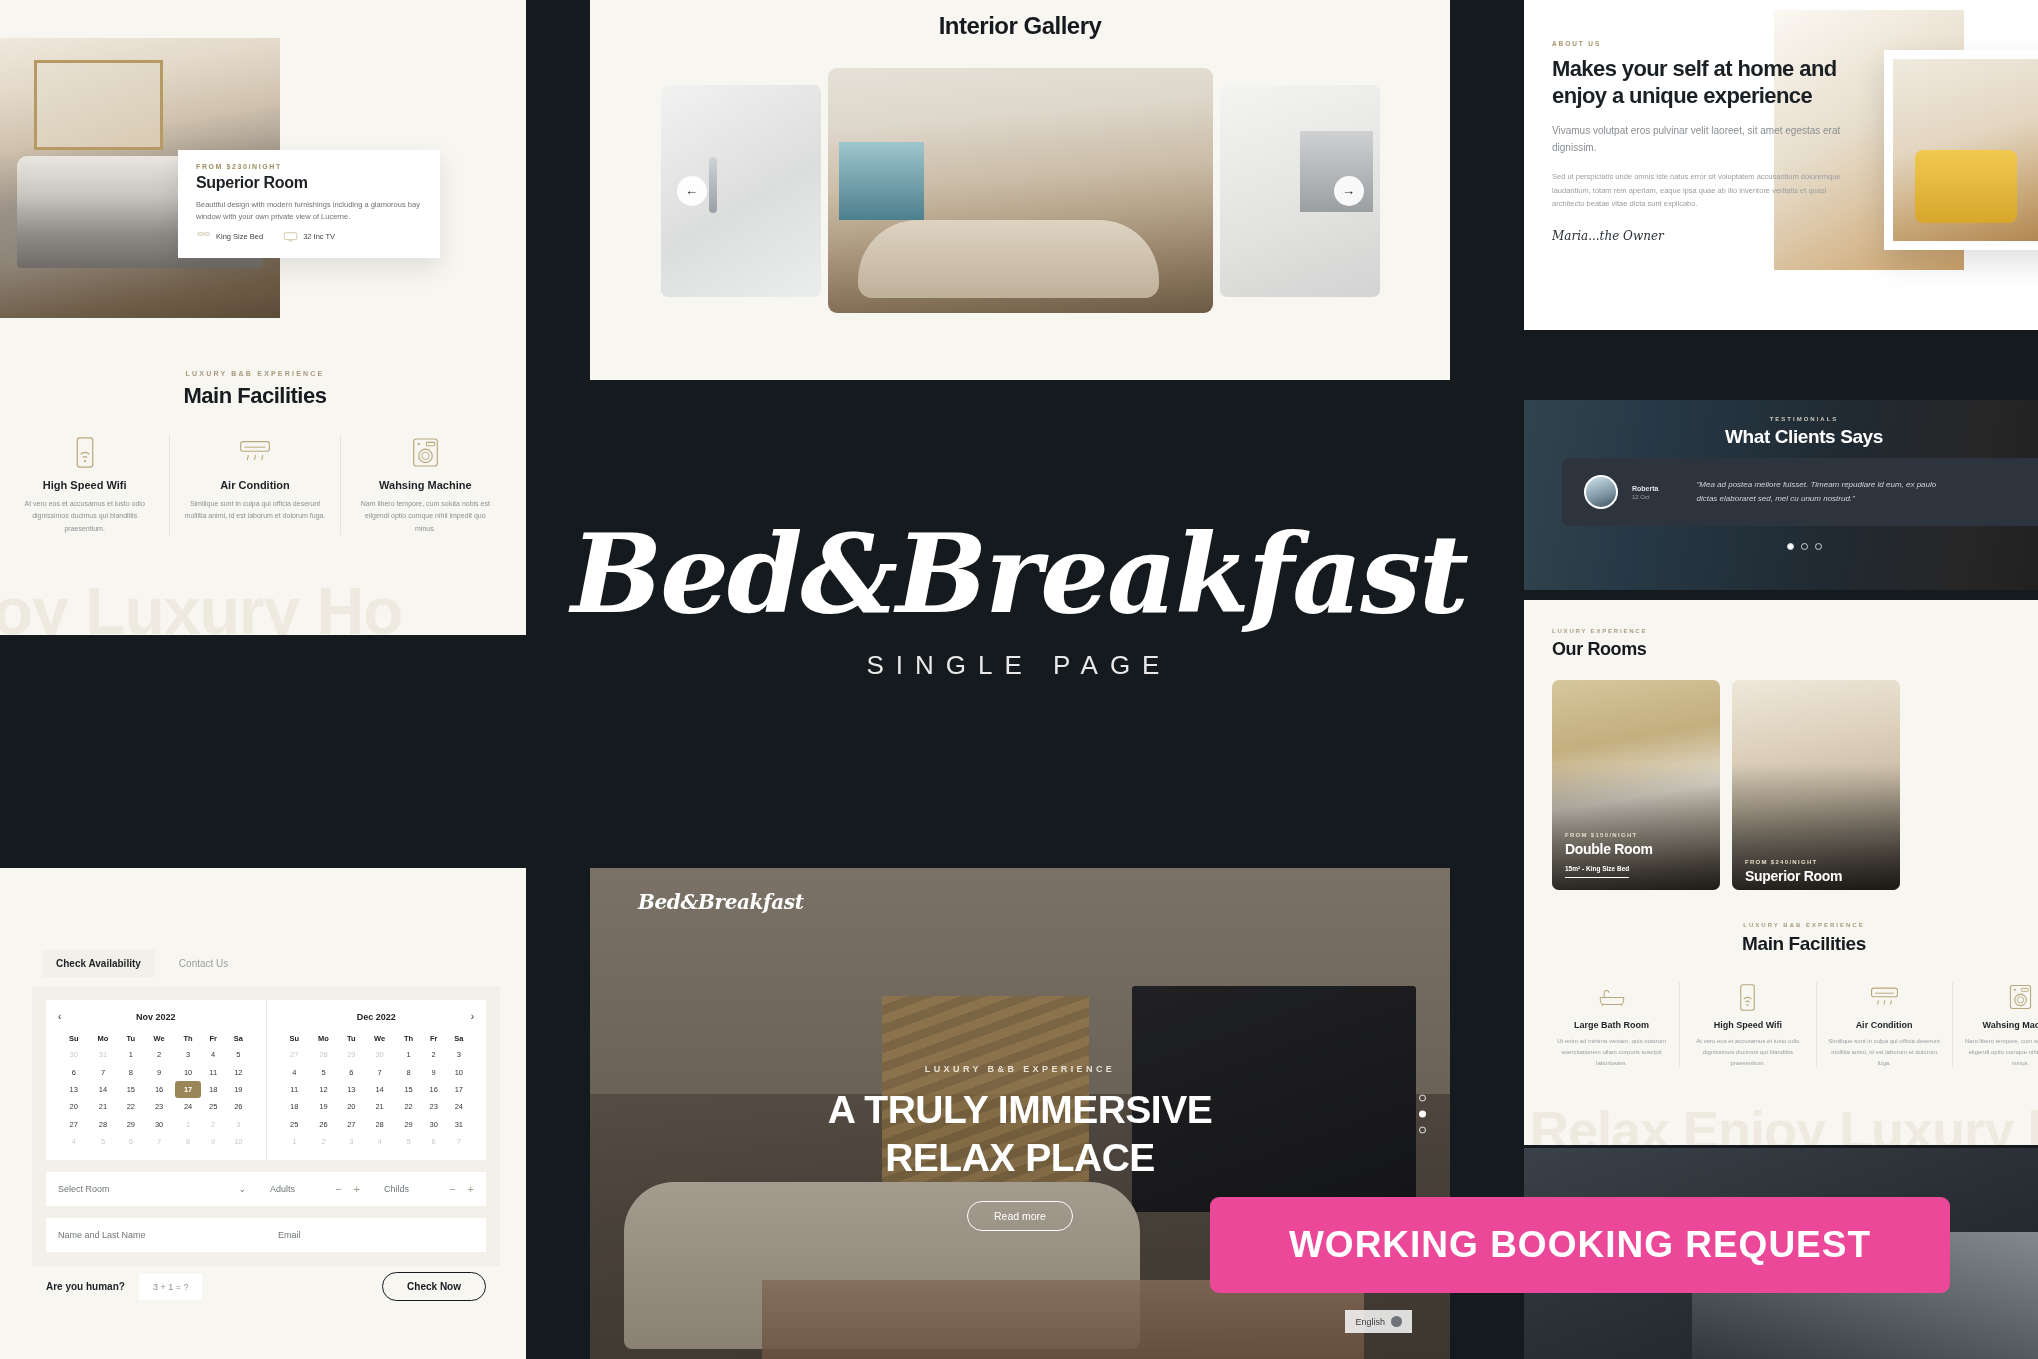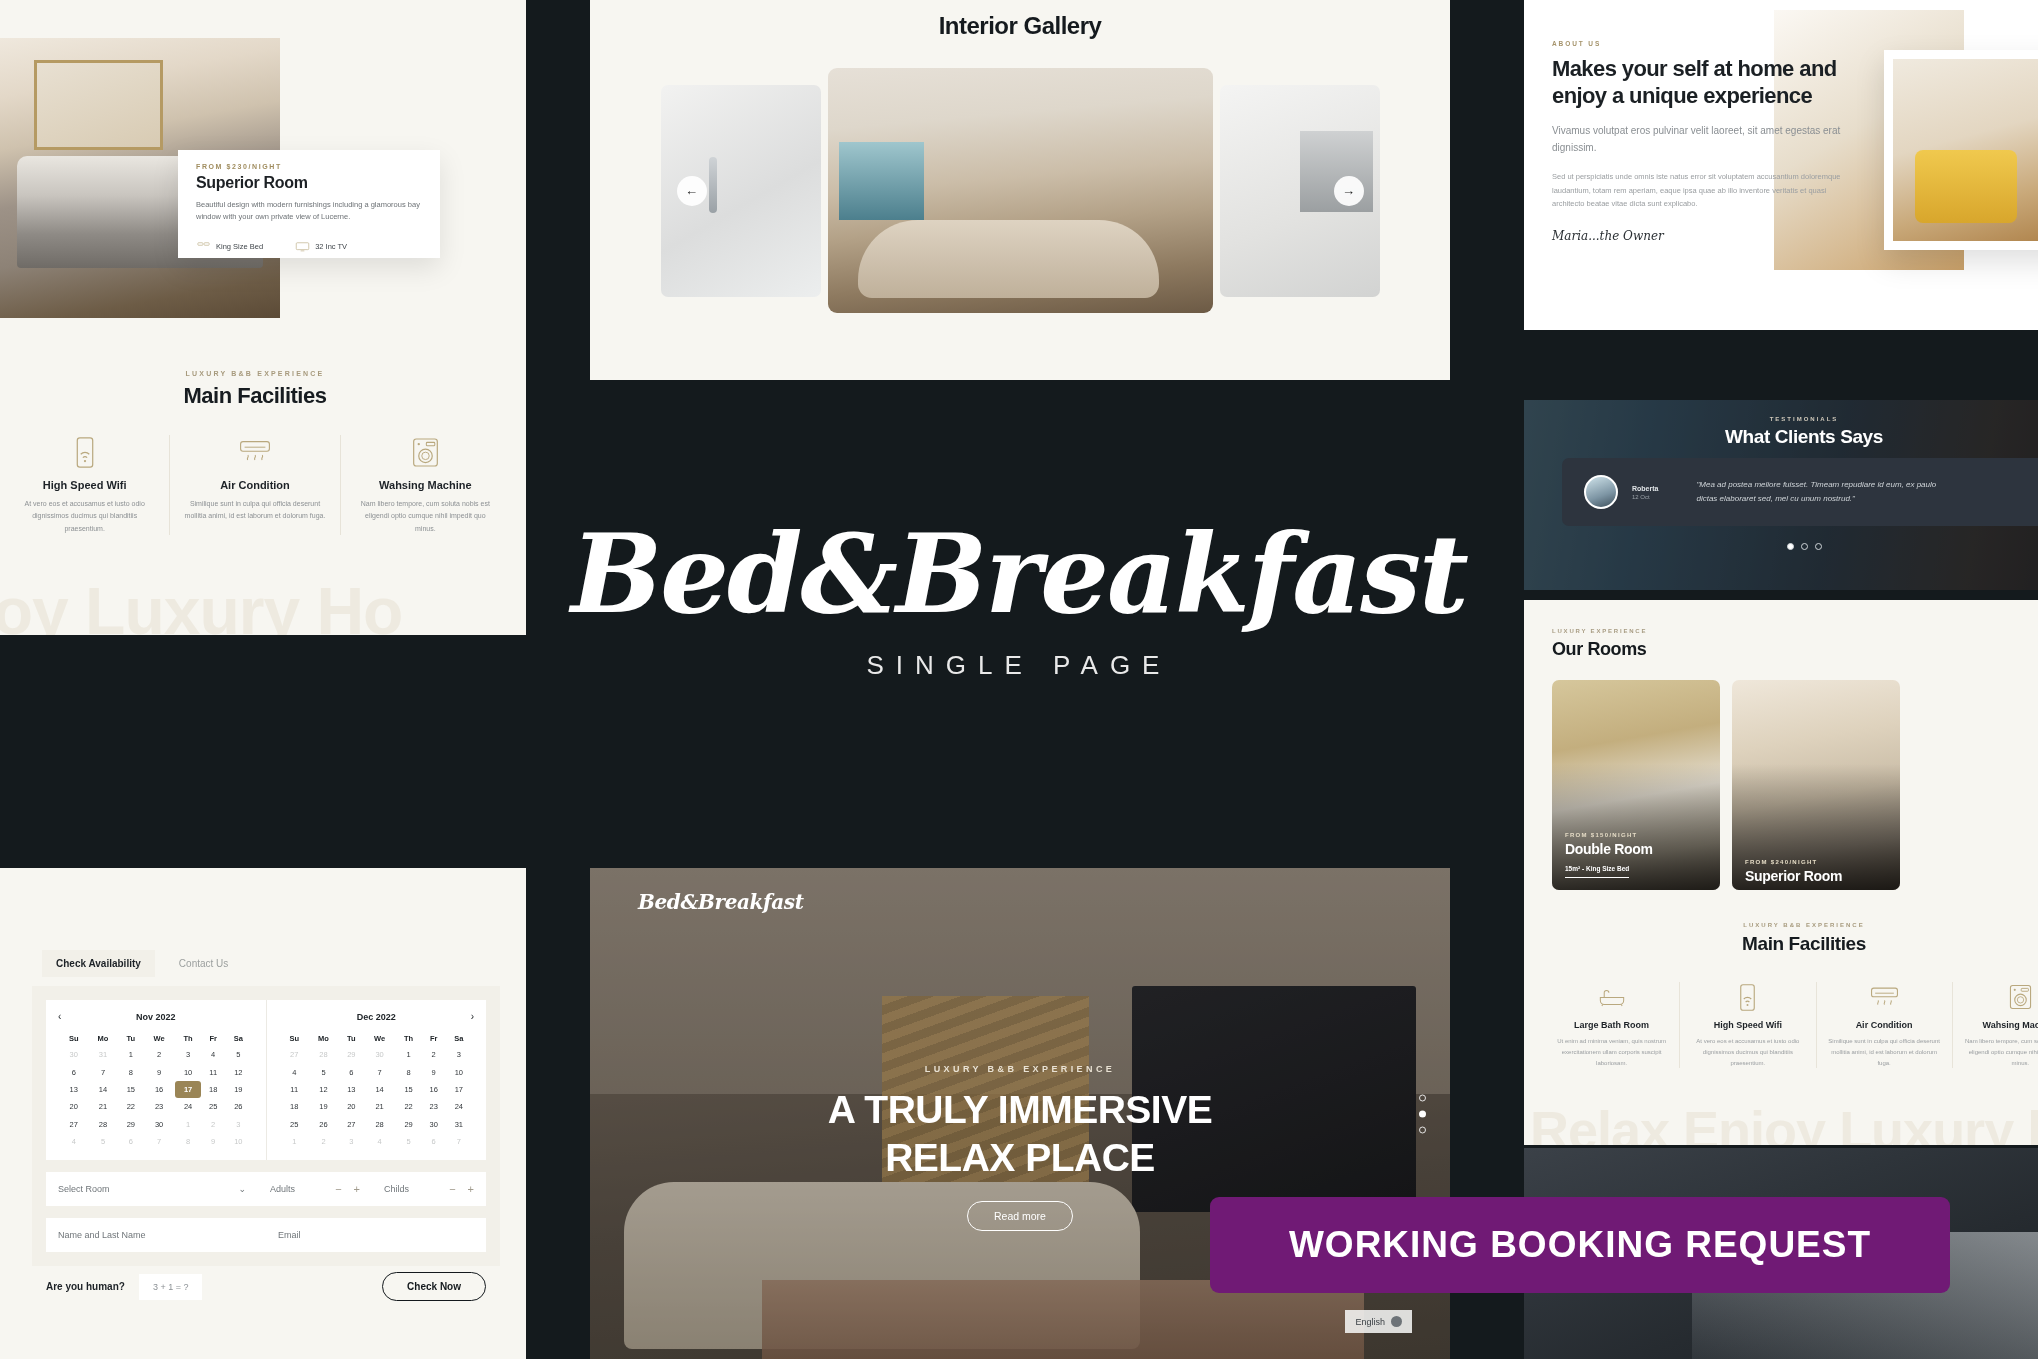--- a/index.html
+++ b/index.html
@@ -34,21 +34,21 @@
     position:absolute; left:318px; top:150px; width:262px; height:108px;
     background:#fff; box-shadow:0 10px 26px rgba(0,0,0,.10);
     padding:13px 18px;
   }
   .kicker {
     font-size:7px; letter-spacing:1.6px; color:#a08d5f; font-weight:700;
     text-transform:uppercase;
   }
   .sr-card h3 { font-size:16px; color:#1d2125; margin-top:4px; font-weight:700; letter-spacing:-.3px;}
   .sr-card p  { font-size:7.5px; line-height:1.6; color:#6d7276; margin-top:7px; }
-  .sr-feats { display:flex; gap:32px; margin-top:18px; align-items:center; }
+  .sr-feats { display:flex; gap:20px; margin-top:8px; align-items:center; }
   .sr-feat { display:flex; align-items:center; gap:5px; font-size:7.5px; color:#40464b;}
   .ico { width:15px; height:11px; display:inline-block; opacity:.8; }
 
   .facil-wrap { position:absolute; left:140px; top:370px; width:510px; }
   .facil-head { text-align:center; }
   .facil-head .kicker { letter-spacing:2.2px; font-size:7px; color:#a79a7d; font-weight:600;}
   .facil-head h2 { font-size:22px; color:#171c20; margin-top:6px; font-weight:700; letter-spacing:-.5px;}
   .facil-row { display:flex; margin-top:26px; }
   .facil-col { flex:1; text-align:center; padding:0 14px; border-right:1px solid #e7e3d8; }
   .facil-col:last-child { border-right:none; }
@@ -238,21 +238,21 @@
                display:flex; flex-direction:column; gap:9px; }
   .hero-dots .d { width:7px; height:7px; border-radius:50%; border:1px solid rgba(255,255,255,.85); }
   .hero-dots .d.on { background:#fff; }
   .langsel { position:absolute; right:38px; bottom:26px; z-index:6; background:rgba(244,244,242,.88);
              font-size:9px; color:#3b4045; padding:6px 10px; display:flex; align-items:center; gap:6px; }
   .langsel .g { width:11px; height:11px; border-radius:50%; background:#6d7378; }
 
   
   #badge {
     position:absolute; left:1210px; top:1197px; width:740px; height:96px;
-    background:#701a75; border-radius:9px; display:flex; align-items:center; justify-content:center;
+    background:#ec4899; border-radius:9px; display:flex; align-items:center; justify-content:center;
     z-index:40;
   }
   #badge span { color:#fff; font-size:37px; font-weight:700; letter-spacing:1px; }
 
   
   #center-logo { position:absolute; left:0; right:0; top:520px; text-align:center; z-index:30; }
   #center-logo .bb { font-family:"DejaVu Serif", serif; font-style:italic; font-weight:700;
                      font-size:108px; color:#fff; letter-spacing:-2px; line-height:1; }
   #center-logo .sp { color:#e9e9e9; font-size:26px; letter-spacing:12px; margin-top:22px; font-weight:400;}
 </style>

